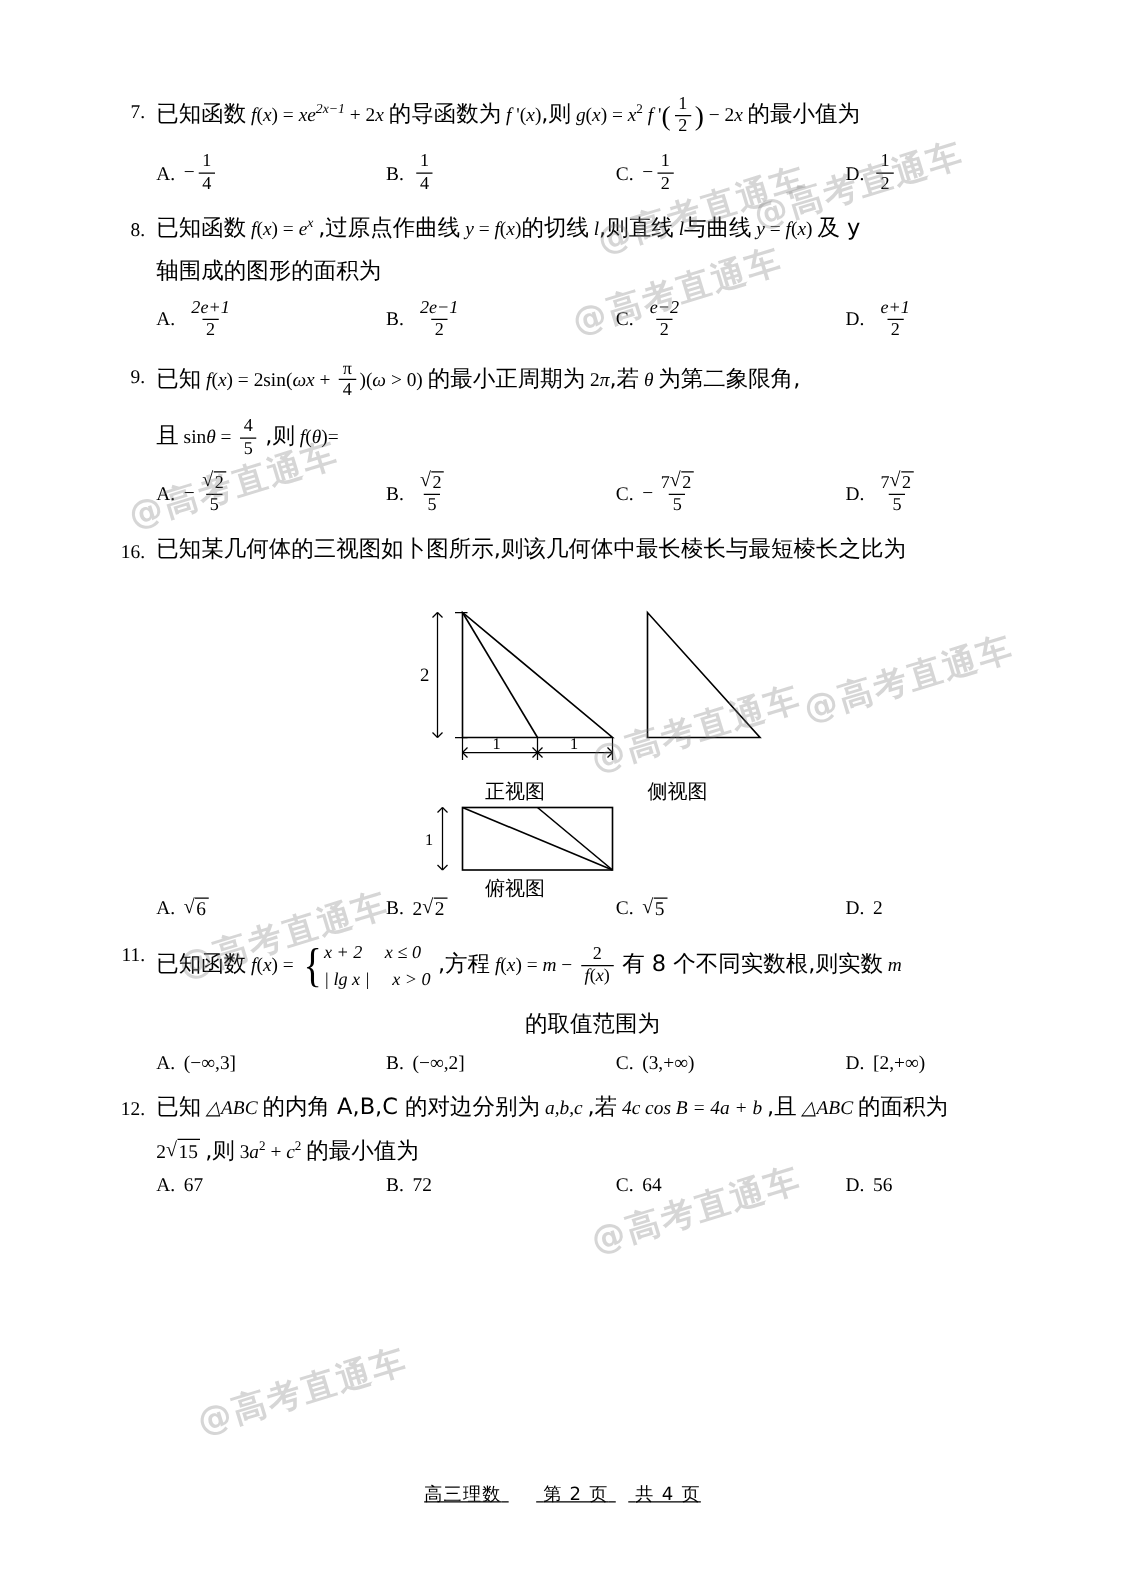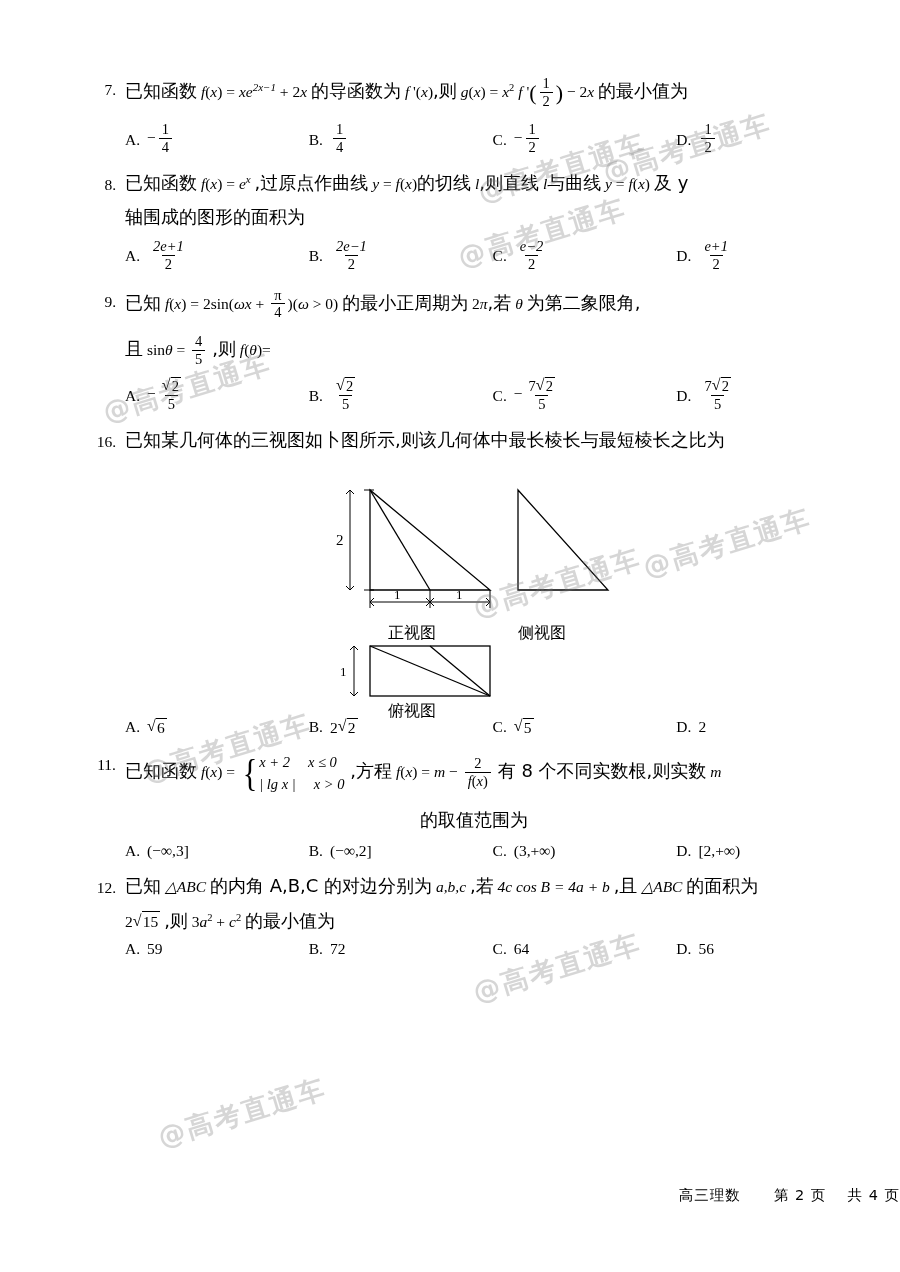--- a/index.html
+++ b/index.html
@@ -64,22 +64,22 @@
   }
   .cases-rows{ display:inline-flex; flex-direction:column; font-size:14.5px; line-height:1.55; }
   .cases-rows .row span.c2{ margin-left:18px; }
 
   
   .figure{ position:relative; height:260px; margin-top:4px; }
 
   
   .footer{
     position:absolute; left:0; right:0; top:1186px;
-    text-align:right; font-size:14.5px;
-    font-family:"DejaVu Sans", sans-serif; letter-spacing:1px;
+    text-align:center; font-size:14.5px;
+    font-family:"DejaVu Sans", sans-serif; letter-spacing:1px;text-decoration:underline;
   }
   .footer .sep{ display:inline-block; width:22px; }
 
   
   .wm{
     position:absolute;
     color:rgba(120,120,120,0.30);
     font-family:"DejaVu Sans", sans-serif;
     font-size:27px;
     white-space:nowrap;
@@ -408,21 +408,21 @@
         <div class="qbody" style="padding-top:9px;">
           <span>2<span class="sqrt"><span>15</span></span></span>
           <span class="cn">,则</span>
           <span>3<span class="mi">a</span><span class="supn">2</span>&nbsp;+&nbsp;<span class="mi">c</span><span class="supn">2</span></span>
           <span class="cn">的最小值为</span>
         </div>
       </div>
       <div class="opts" style="padding-top:6px;">
         <div class="opt w-a">
           <span class="lbl">A.</span>
-          <span>59</span>
+          <span>67</span>
         </div>
         <div class="opt w-b">
           <span class="lbl">B.</span>
           <span>72</span>
         </div>
         <div class="opt w-c">
           <span class="lbl">C.</span>
           <span>64</span>
         </div>
         <div class="opt w-d">

